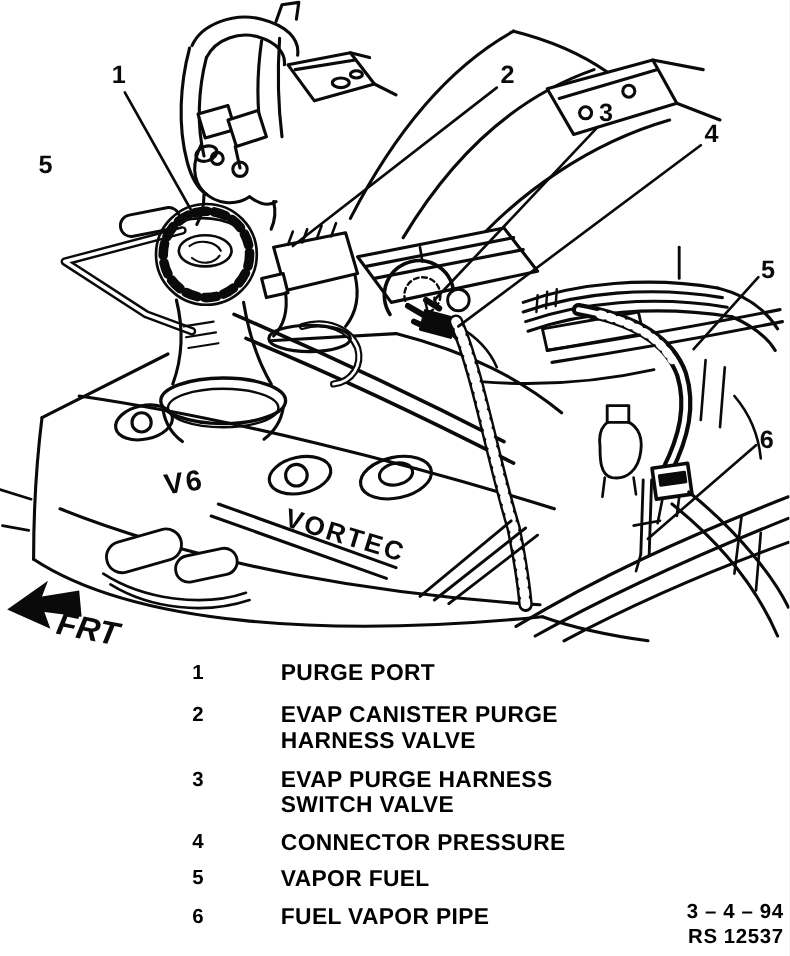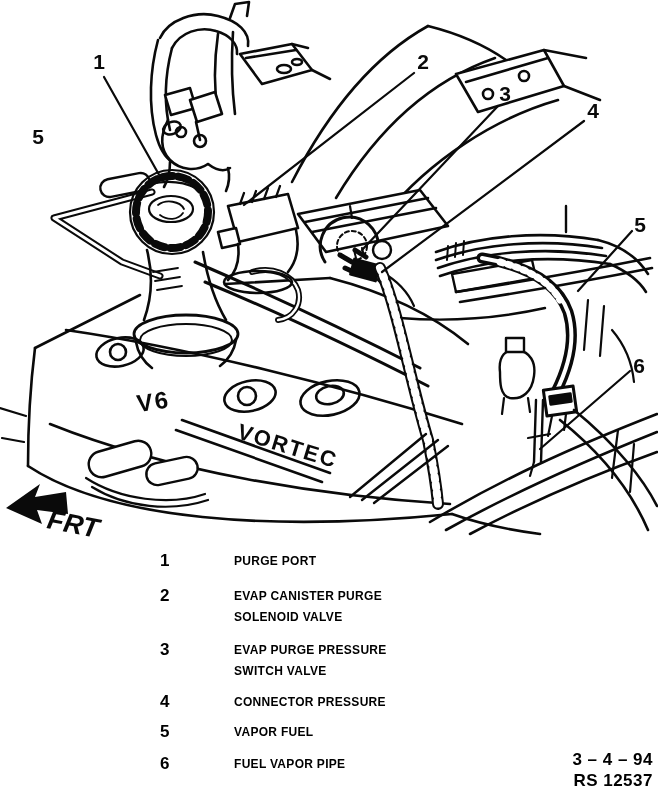--- a/index.html
+++ b/index.html
@@ -24,21 +24,21 @@
     font-family:"Liberation Sans", sans-serif;
     font-weight:bold;font-style:italic;font-size:27px;fill:#0a0a0a;
   }
   .legend-row{position:absolute;left:0;width:520px;}
   .legend-num{
     position:absolute;left:152px;width:26px;text-align:center;
     font-weight:bold;font-size:17px;letter-spacing:.3px;
   }
   .legend-label{
     position:absolute;left:234px;width:300px;
-    font-weight:bold;font-size:12px;line-height:21px;letter-spacing:.3px;
+    font-weight:bold;font-size:19px;line-height:21px;letter-spacing:.3px;
     white-space:pre-line;
   }
   .footer-date,.footer-ref{
     position:absolute;right:5px;text-align:right;
     font-weight:bold;font-size:17px;letter-spacing:.5px;
   }
   .footer-date{top:750px;}
   .footer-ref{top:771px;}
 </style>
 </head>
@@ -262,25 +262,25 @@
   </svg>
 
   <div>
     <div class="legend-row" style="top:551px">
       <span class="legend-num">1</span>
       <span class="legend-label">PURGE PORT</span>
     </div>
     <div class="legend-row" style="top:586px">
       <span class="legend-num">2</span>
       <span class="legend-label">EVAP CANISTER PURGE
-SOLENOID VALVE</span>
+HARNESS VALVE</span>
     </div>
     <div class="legend-row" style="top:640px">
       <span class="legend-num">3</span>
-      <span class="legend-label">EVAP PURGE PRESSURE
+      <span class="legend-label">EVAP PURGE HARNESS
 SWITCH VALVE</span>
     </div>
     <div class="legend-row" style="top:692px">
       <span class="legend-num">4</span>
       <span class="legend-label">CONNECTOR PRESSURE</span>
     </div>
     <div class="legend-row" style="top:722px">
       <span class="legend-num">5</span>
       <span class="legend-label">VAPOR FUEL</span>
     </div>

